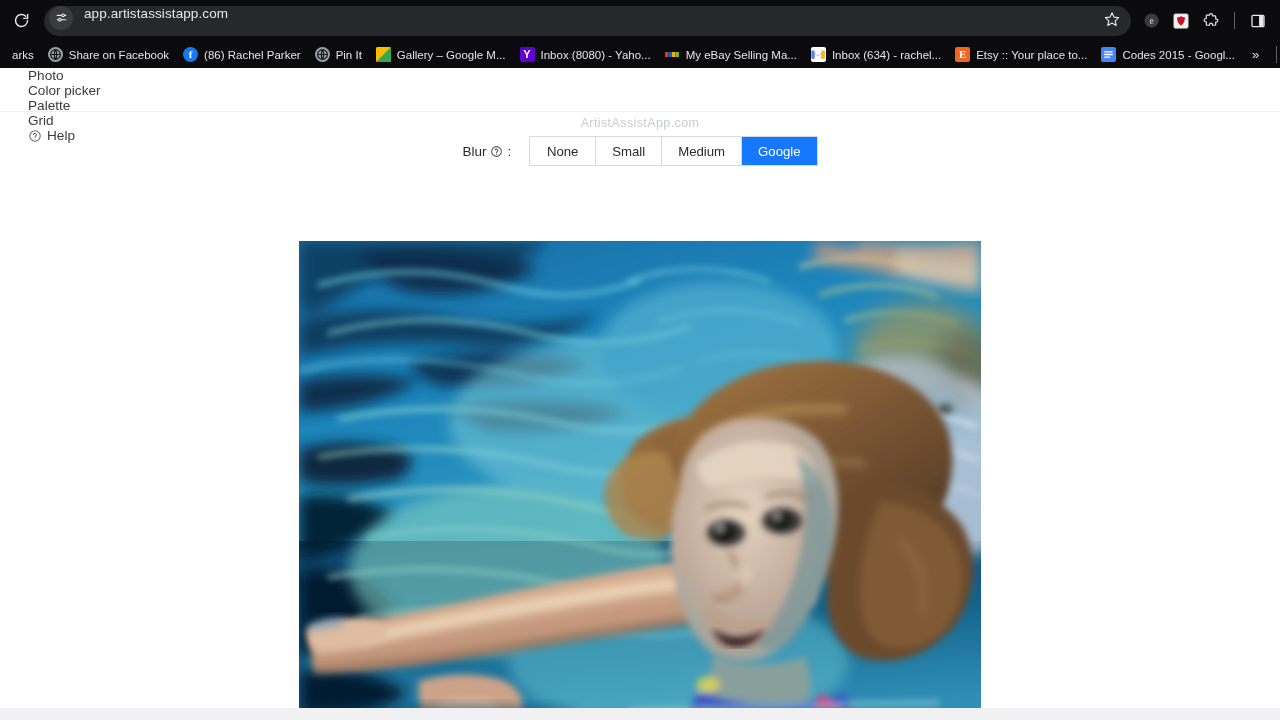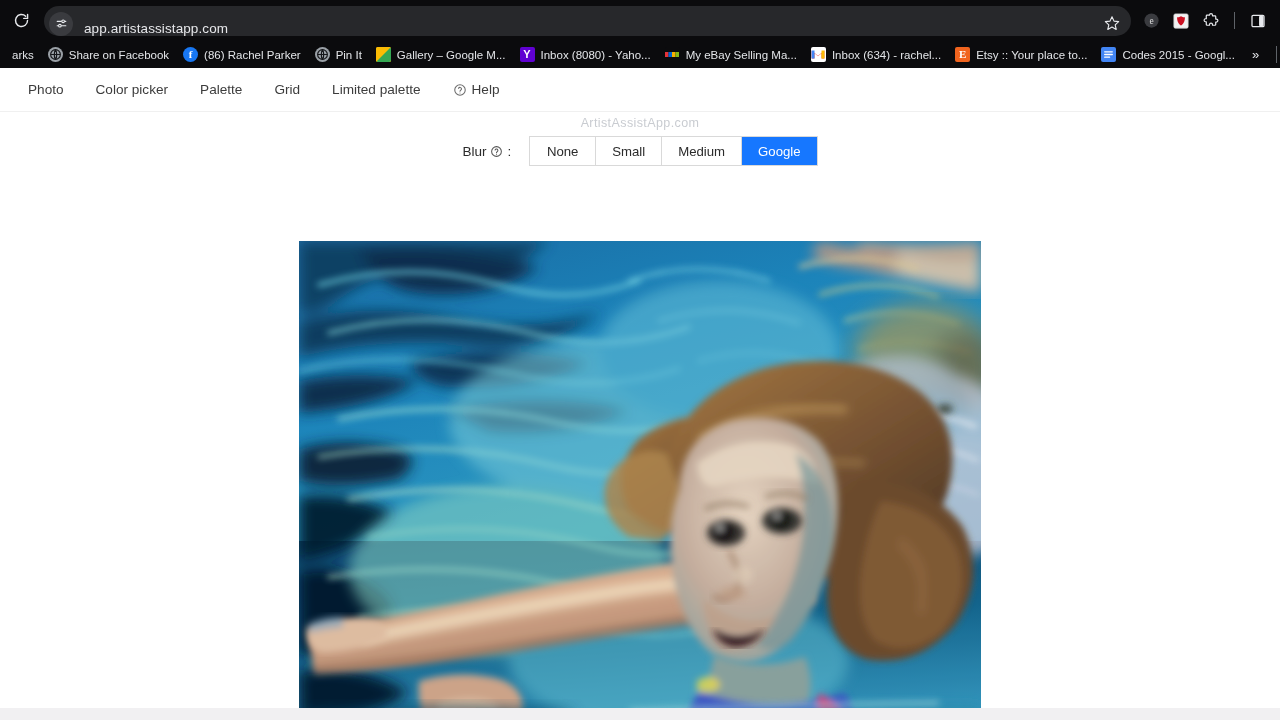--- a/index.html
+++ b/index.html
@@ -30,21 +30,21 @@
     flex: 0 0 auto;
     color: #e8eaed;
   }
   #omnibox {
     flex: 1 1 auto;
     height: 30px;
     margin: 0 6px 0 8px;
     background: #27282b;
     border-radius: 15px;
     display: flex;
-    align-items: flex-end;
+    align-items: flex-start;
     padding: 0 6px 0 5px;
     min-width: 0;
   }
   #site-chip {
     width: 24px; height: 24px;
     border-radius: 50%;
     background: #3a3b3f;
     display: flex; align-items: center; justify-content: center;
     flex: 0 0 auto;
   }
@@ -123,20 +123,21 @@
     background: #ffffff;
     position: relative;
     overflow: hidden;
   }
   #app-nav {
     height: 44px;
     display: flex;
     align-items: stretch;
     padding-left: 12px;
     border-bottom: 1px solid #f0f0f0;
+    flex-direction: column;
   }
   .nav-tab {
     display: flex;
     align-items: center;
     gap: 5px;
     padding: 0 16px;
     font-size: 13.6px;
     color: #3c3c3c;
     position: relative;
     white-space: nowrap;
@@ -389,23 +390,20 @@
       <span>Photo</span>
     </div>
     <div class="nav-tab">
       <span>Color picker</span>
     </div>
     <div class="nav-tab">
       <span>Palette</span>
     </div>
     <div class="nav-tab">
       <span>Grid</span>
-    </div>
-    <div class="nav-tab">
-      <span>Limited palette</span>
     </div>
     <div class="nav-tab">
       <span style="display:flex;align-items:center;">
         <svg width="14" height="14" viewBox="0 0 24 24" fill="none" stroke="#6b6b6b" stroke-width="1.8">
           <circle cx="12" cy="12" r="9"></circle>
           <path d="M9.4 9.2a2.7 2.7 0 0 1 5.2.9c0 1.8-2.6 2.2-2.6 4" stroke-linecap="round"></path>
           <circle cx="12" cy="17.2" r="0.9" fill="#6b6b6b" stroke="none"></circle>
         </svg>
       </span>
       <span>Help</span>

